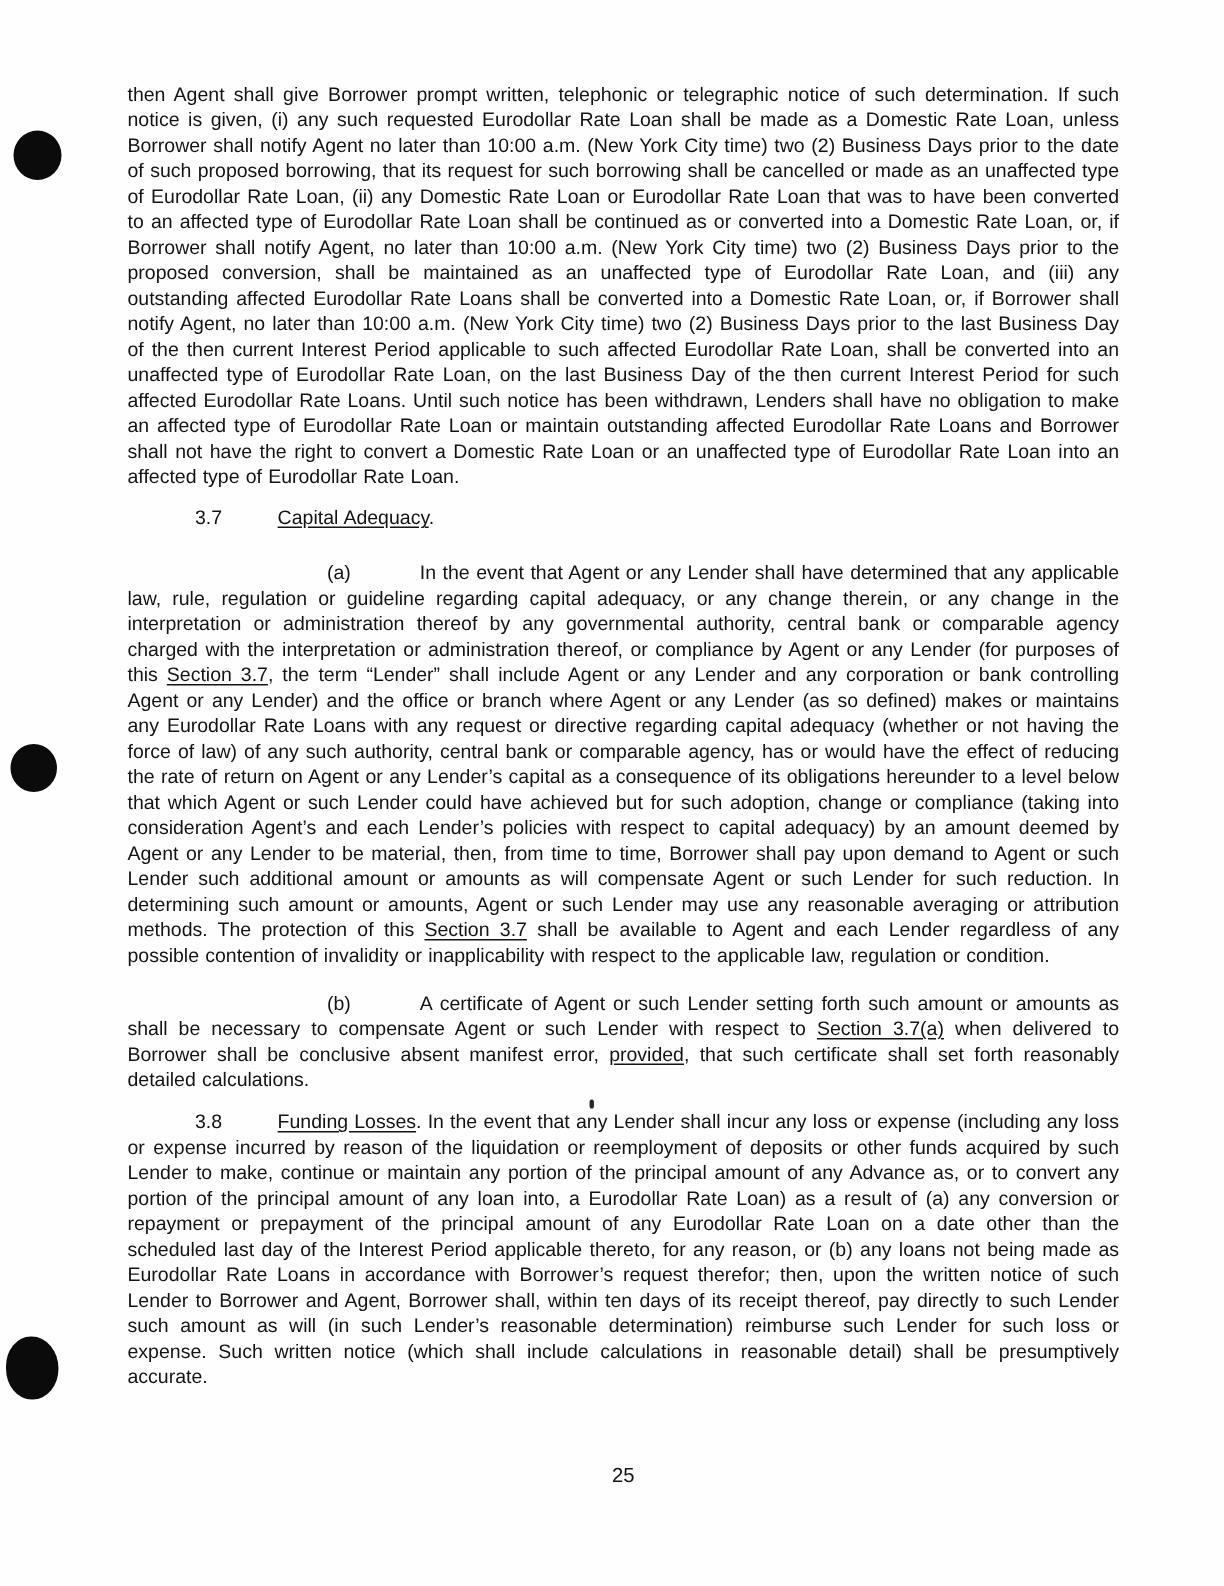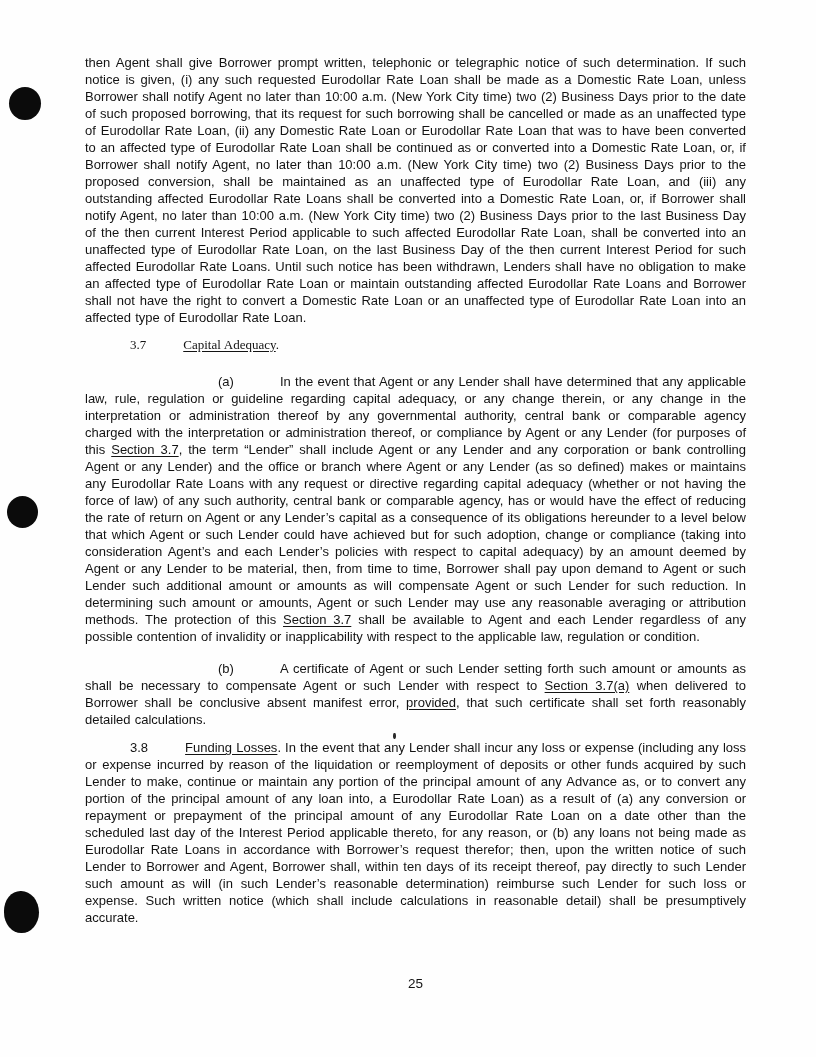--- a/index.html
+++ b/index.html
@@ -23,21 +23,20 @@
     font-size: 13px;
     line-height: 17px;
     text-align: justify;
     word-spacing: 0.5px;
   }
   .heading {
     margin-top: 10px !important;
     text-indent: 45px;
     font-weight: bold;
     font-weight: normal;
-    font-family: Liberation Serif, serif;
   }
   .para-a { margin-top: 20px !important; text-indent: 133px; }
   .para-b { margin-top: 15px !important; text-indent: 133px; }
   .para-38 { margin-top: 11px !important; text-indent: 45px; }
   .u { text-decoration: underline; text-underline-offset: 2px; }
   .sp-sec { display: inline-block; width: 37px; }
   .sp-par { display: inline-block; width: 46px; }
   .hole {
     position: absolute;
     background: #0b0b0b;

